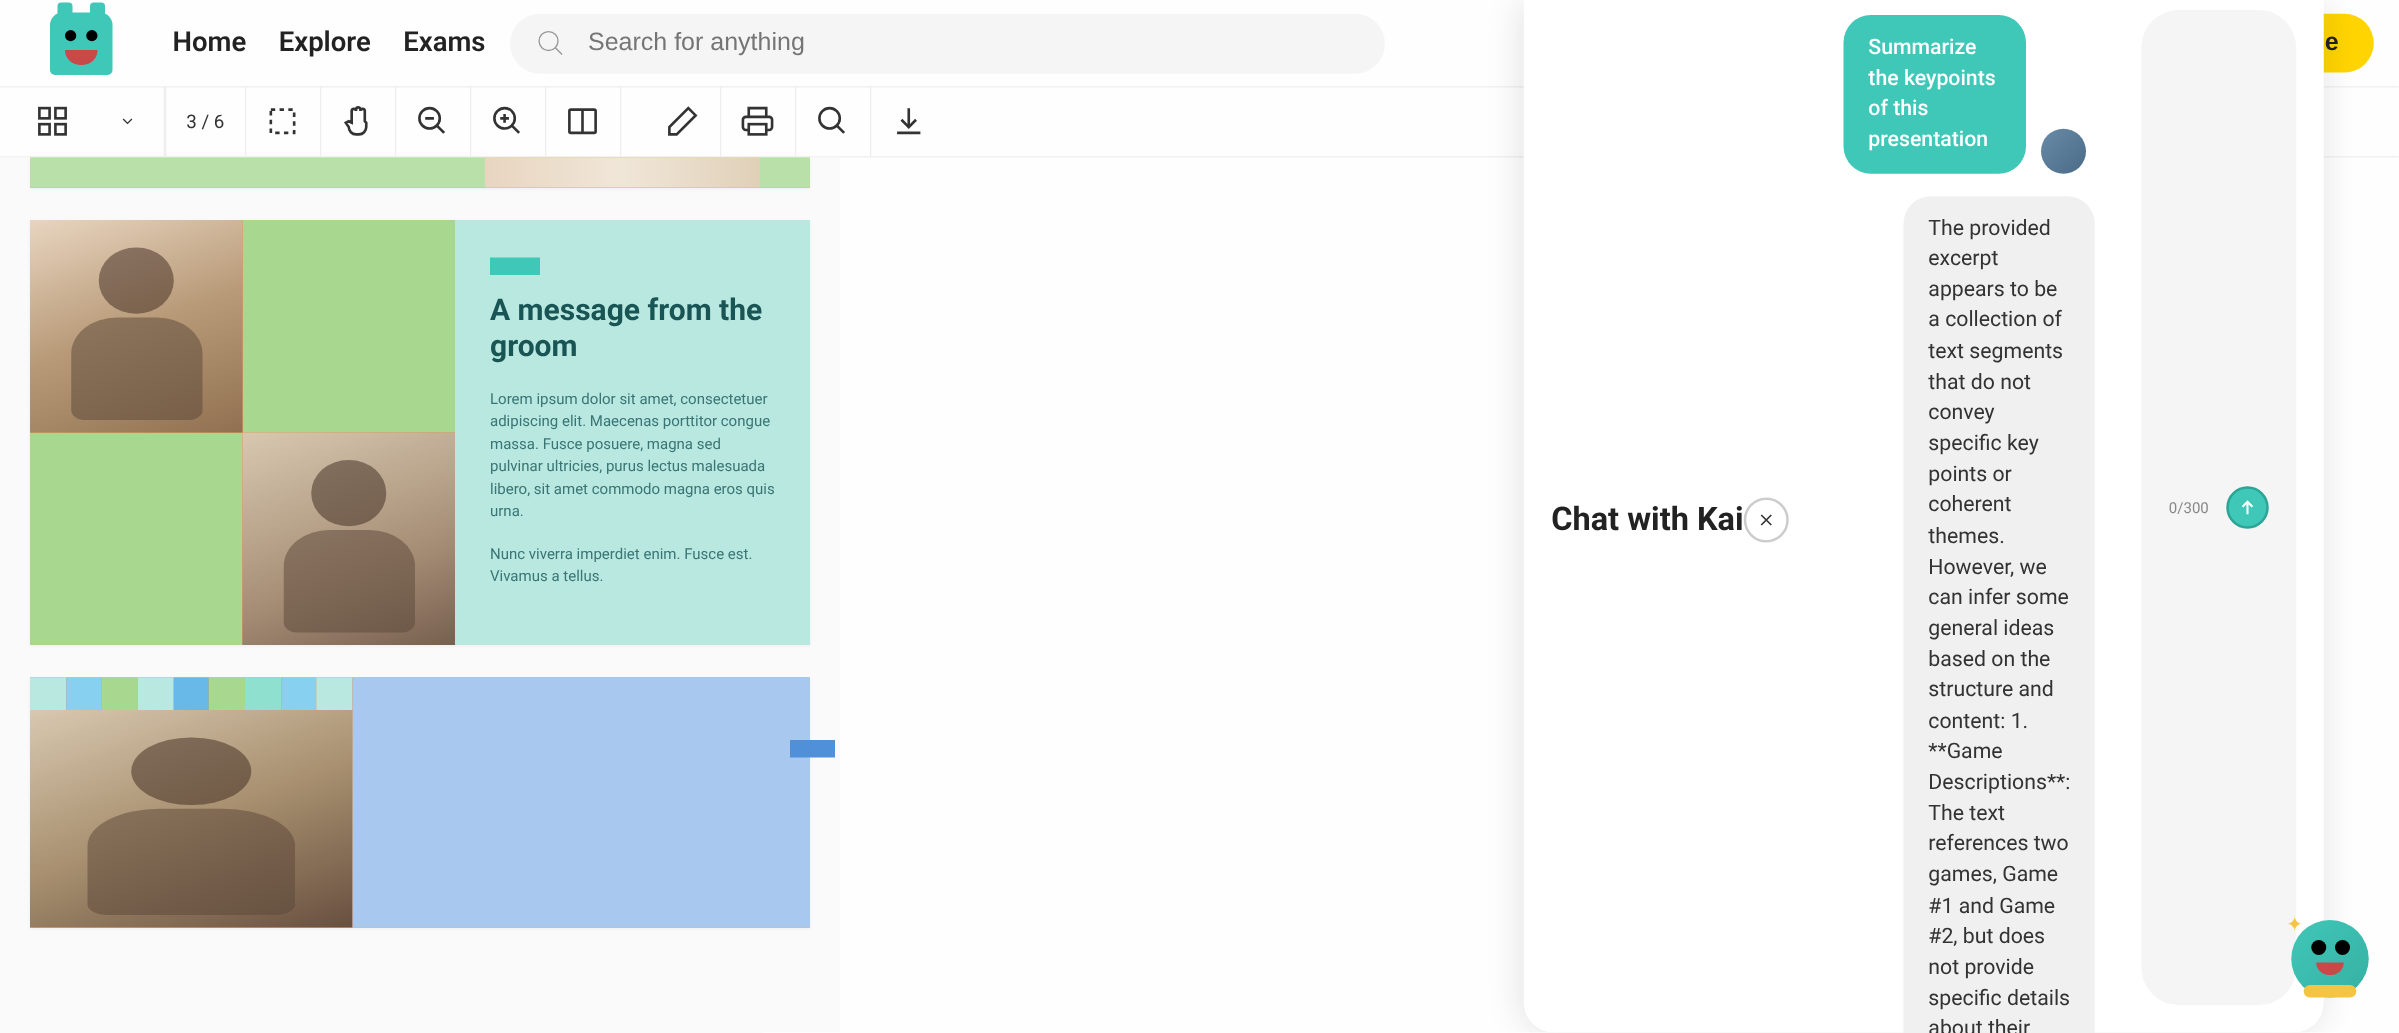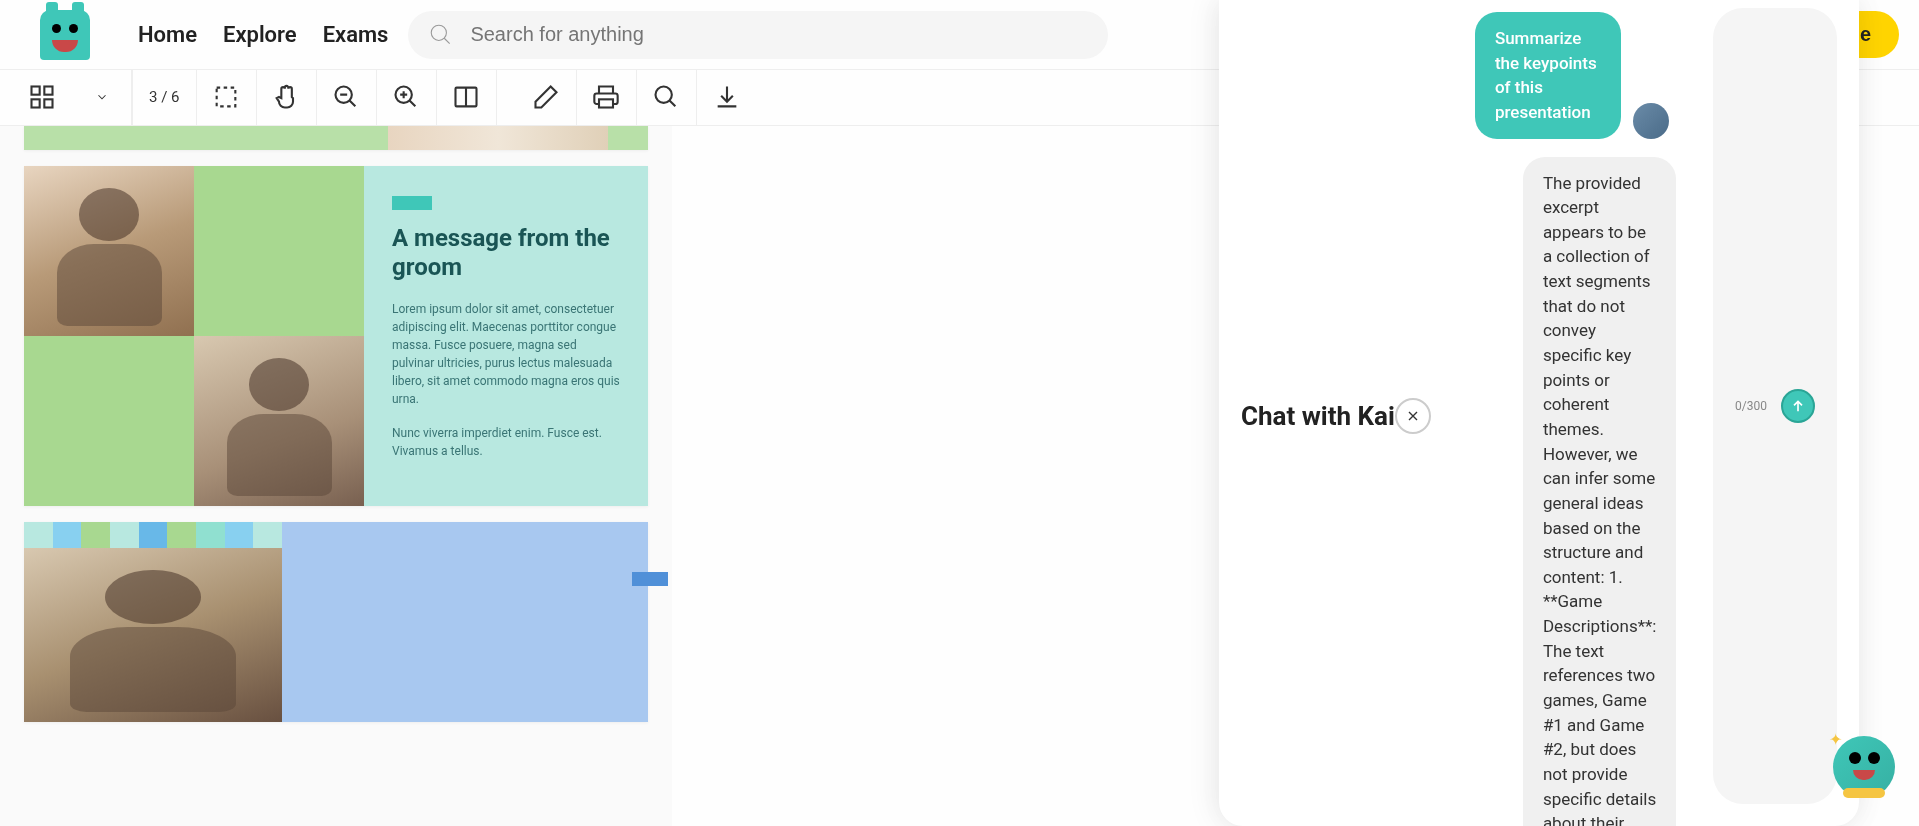--- a/index.html
+++ b/index.html
@@ -30,21 +30,21 @@
 .page-counter { font-size: 15px; color: #333; padding: 0 16px; }
 .chev-down { border-right: 1px solid #eee; }
 
 
 .doc-area { position: absolute; top: 126px; left: 0; width: 672px; bottom: 0; background: #fafafa; overflow: hidden; }
 .doc-scroll { position: absolute; inset: 0; overflow-y: auto; padding: 0 24px; }
 .doc-scroll::-webkit-scrollbar { width: 14px; }
 .doc-scroll::-webkit-scrollbar-track { background: #f0f0f0; }
 .doc-scroll::-webkit-scrollbar-thumb { background: #bbb; }
 .doc-scroll::-webkit-scrollbar-button { background: #e5e5e5; height: 14px; }
-.slide { background: #f97316; margin-bottom: 16px; box-shadow: 0 1px 3px rgba(0,0,0,.05); }
+.slide { background: #f97316; margin-bottom: 26px; box-shadow: 0 1px 3px rgba(0,0,0,.05); }
 .slide-top { height: 24px; background: #b8e0a8; position: relative; overflow: hidden; }
 .slide-top::after { content: ''; position: absolute; right: 40px; top: 0; width: 220px; height: 100%; background: linear-gradient(90deg, #e8d5c0, #f0e6d8, #e0d0b8); }
 .slide-main { display: grid; grid-template-columns: 340px 1fr; height: 340px; }
 .photos-col { display: grid; grid-template-rows: 1fr 1fr; }
 .photo { background: linear-gradient(135deg, #c9b896, #a89478); display: flex; align-items: center; justify-content: center; position: relative; overflow: hidden; }
 .photo.p1 { background: linear-gradient(160deg, #e8d5c0 0%, #b89a78 50%, #907050 100%); }
 .photo.p2 { background: linear-gradient(160deg, #d8c8b0 0%, #a89078 60%, #786050 100%); }
 .photo-block { background: #a8d890; }
 .message-panel { background: #b8e8e0; padding: 30px 28px; }
 .accent-bar { width: 40px; height: 14px; background: #3fc7b8; margin-bottom: 14px; }

